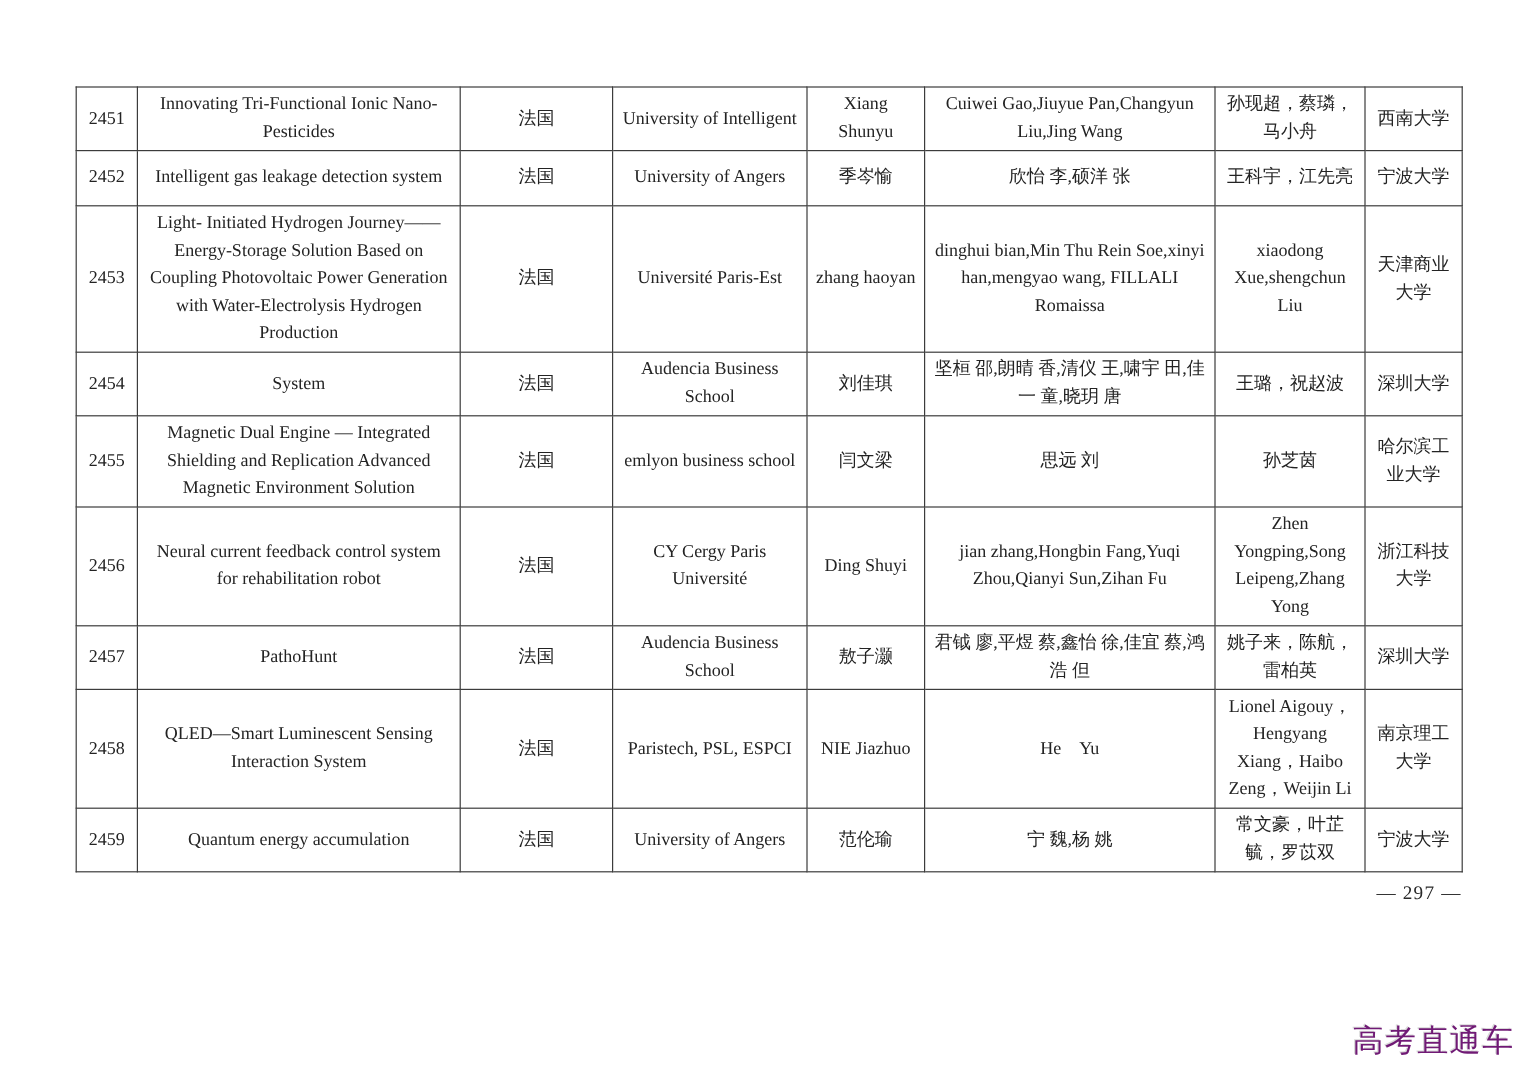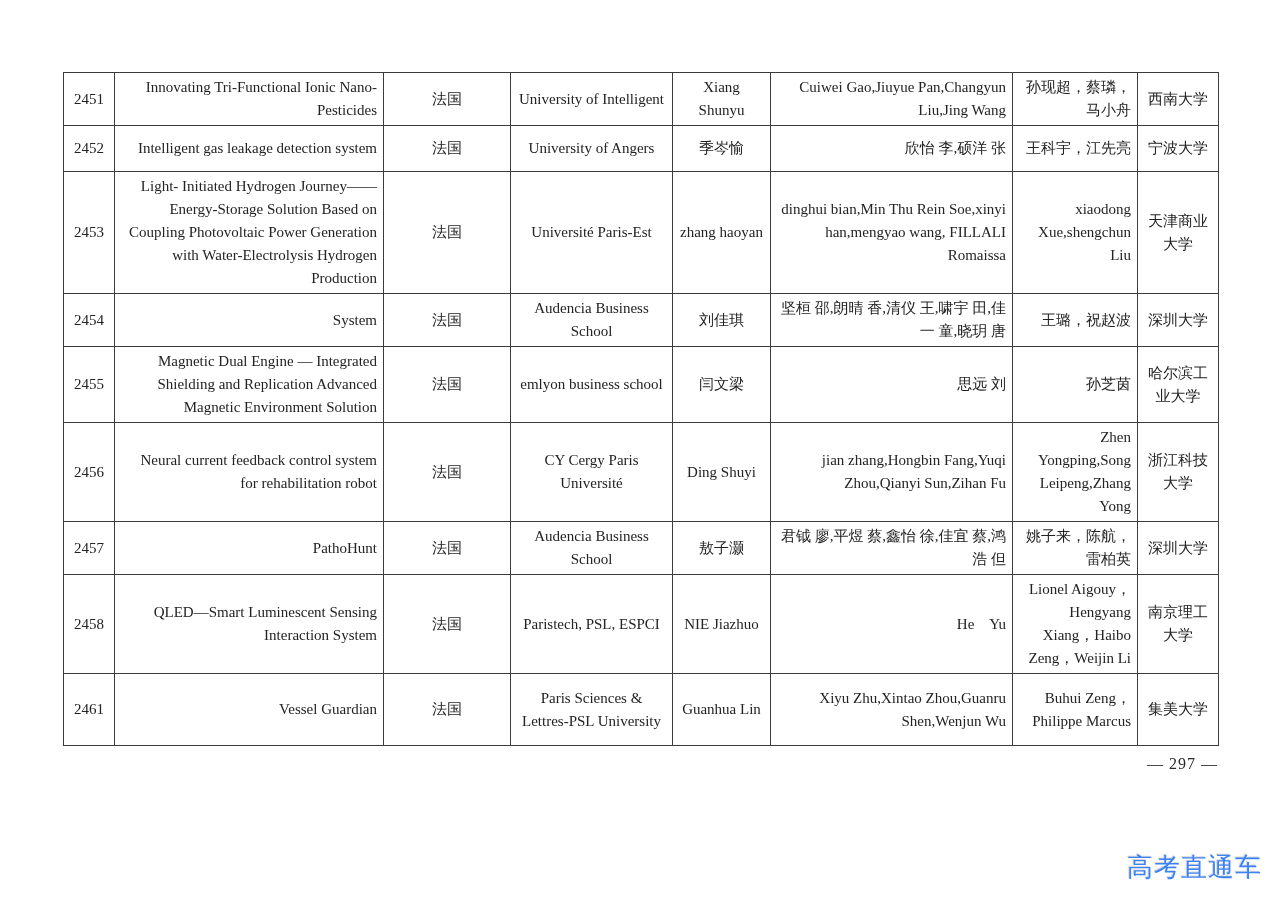--- a/index.html
+++ b/index.html
@@ -14,30 +14,30 @@
     font-size:15px;line-height:23px;
   }
   table.results td{
     border:1px solid #3c3c3c;
     padding:3px 6px;
     vertical-align:middle;
     overflow:hidden;
     word-wrap:break-word;
   }
   td.c{text-align:center;}
-  td.l{text-align:right;padding-left:8px;padding-right:8px;border-radius:26px;}
+  td.l{text-align:center;padding-left:8px;padding-right:8px;border-radius:26px;}
   .page-number{
     width:1155px;text-align:right;margin-top:9px;
     font-size:16px;letter-spacing:1px;color:#2a2a2a;
   }
   .watermark{
     position:absolute;right:18px;bottom:20px;
     font-family:"Liberation Sans","DejaVu Sans",sans-serif;
     font-size:26px;font-weight:500;
-    color:#3b82f6;
+    color:#701a75;
     text-shadow:1px 1px 0 #ffffff, -1px -1px 0 #d8d8d8;
     letter-spacing:1px;
     user-select:none;
   }
 </style>
 </head>
 <body>
 
 <div class="sheet">
   <table class="results">
@@ -125,29 +125,29 @@
         <tr style="height: 96px;">
     <td class="c">2458</td>
     <td class="l">QLED—Smart Luminescent Sensing Interaction System</td>
     <td class="c">法国</td>
     <td class="c">Paristech, PSL, ESPCI</td>
     <td class="c">NIE Jiazhuo</td>
     <td class="l">He　Yu</td>
     <td class="l">Lionel Aigouy，Hengyang Xiang，Haibo Zeng，Weijin Li</td>
     <td class="c">南京理工大学</td>
   </tr>
-        <tr style="height: 72px;">
-    <td class="c">2461</td>
-    <td class="l">Vessel Guardian</td>
+        <tr style="height: 45px;">
+    <td class="c">2459</td>
+    <td class="l">Quantum energy accumulation</td>
     <td class="c">法国</td>
-    <td class="c">Paris Sciences &amp; Lettres-PSL University</td>
-    <td class="c">Guanhua Lin</td>
-    <td class="l">Xiyu Zhu,Xintao Zhou,Guanru Shen,Wenjun Wu</td>
-    <td class="l">Buhui Zeng，Philippe Marcus</td>
-    <td class="c">集美大学</td>
+    <td class="c">University of Angers</td>
+    <td class="c">范伦瑜</td>
+    <td class="l">宁 魏,杨 姚</td>
+    <td class="l">常文豪，叶芷毓，罗苡双</td>
+    <td class="c">宁波大学</td>
   </tr>
       </tbody>
   </table>
 
   <div class="page-number">— 297 —</div>
 </div>
 
 <div class="watermark">高考直通车</div>
 
 </body></html>

